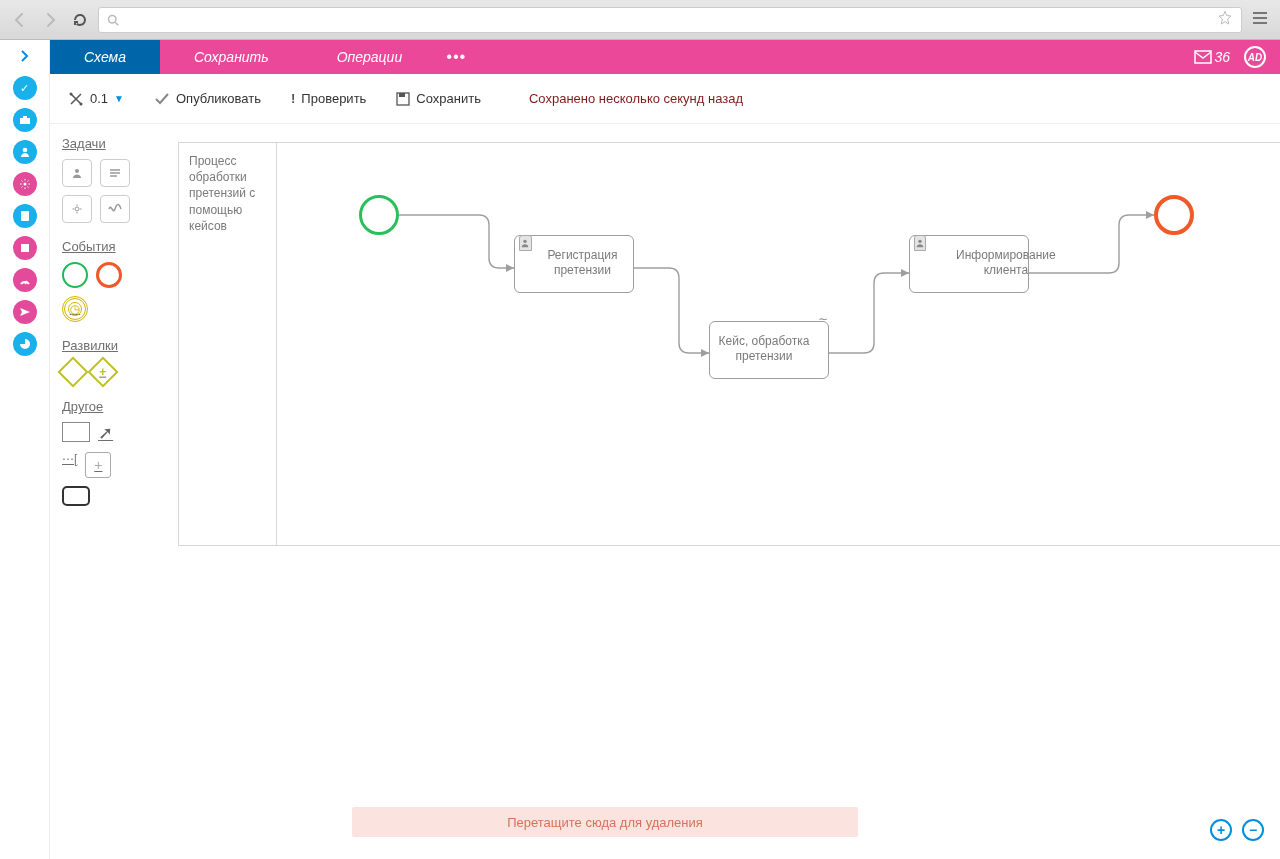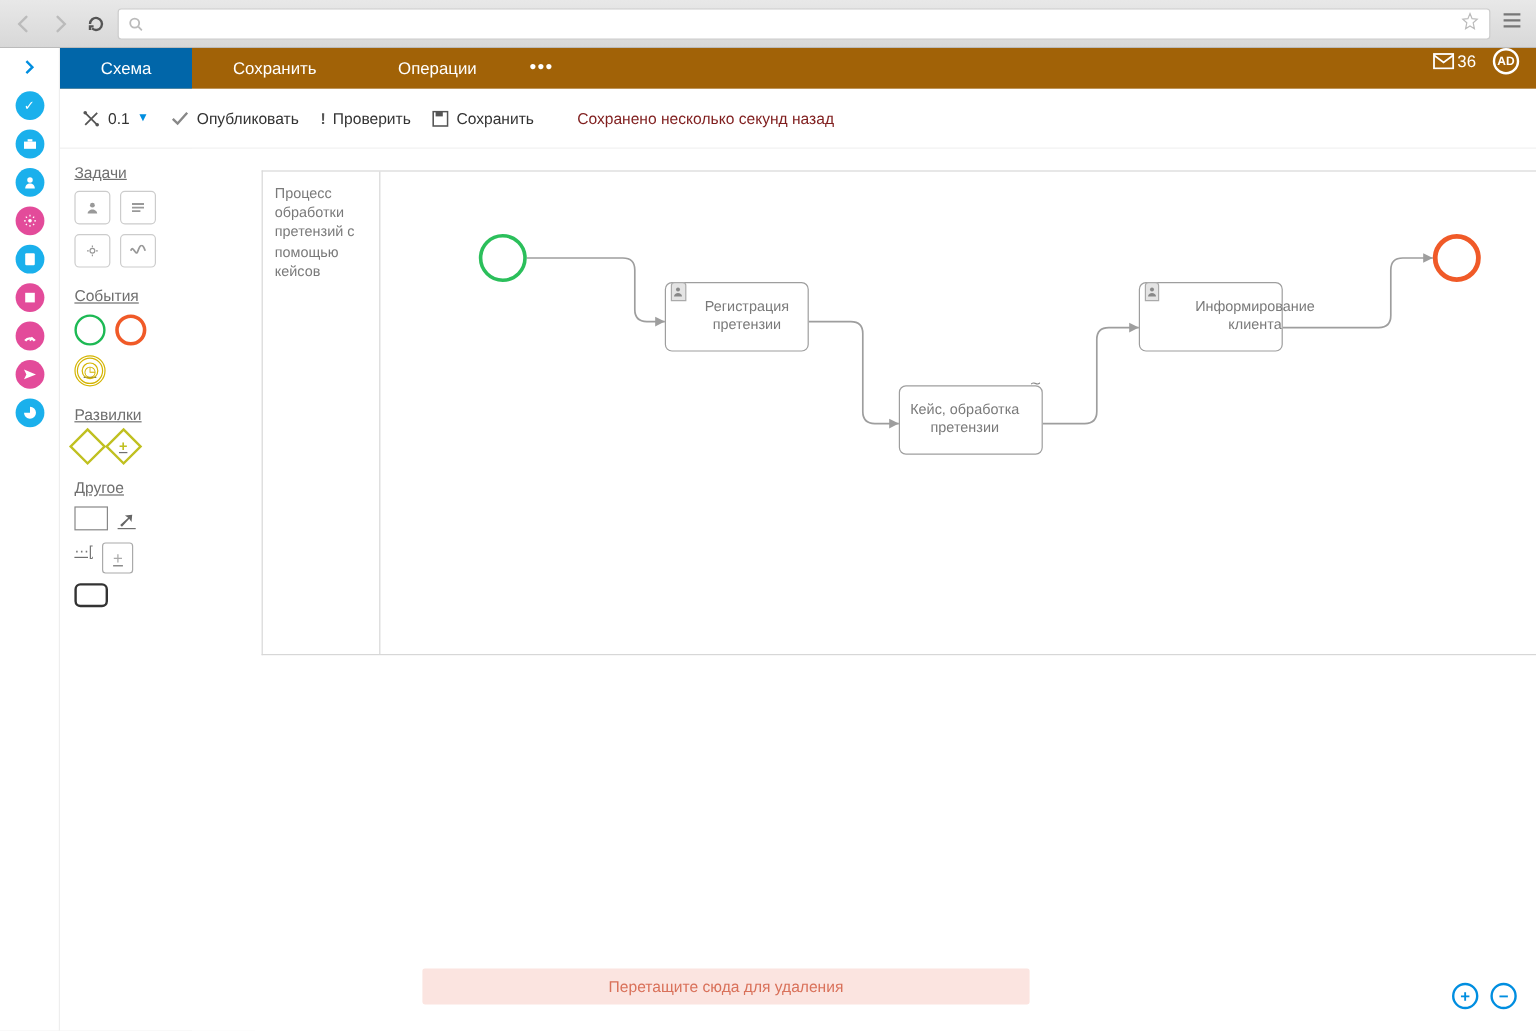--- a/index.html
+++ b/index.html
@@ -15,31 +15,31 @@
 
 
 .app { display: flex; height: calc(859px - 40px); background: #E6E6E6; }
 .left-rail { width: 50px; background: #fff; display: flex; flex-direction: column; align-items: center; padding-top: 4px; gap: 8px; border-right: 1px solid #eee; }
 .chev-toggle { width: 40px; height: 24px; display: flex; align-items: center; justify-content: center; color: #008ee0; }
 .rail-icon { width: 24px; height: 24px; border-radius: 50%; display: flex; align-items: center; justify-content: center; font-size: 11px; color: #fff; }
 
 .main { flex: 1; display: flex; flex-direction: column; }
 
 
-.topbar { height: 34px; background: #a16207; display: flex; align-items: flex-start; color: #fff; font-size: 14px; }
+.topbar { height: 34px; background: #ec4899; display: flex; align-items: center; color: #fff; font-size: 14px; font-style: italic; }
 .tabset { display: flex; height: 100%; }
 .tab { padding: 0 34px; display: flex; align-items: center; cursor: pointer; }
 .tab.active { background: #0166a9; }
 .tab-more { width: 40px; display: flex; justify-content: center; align-items: center; font-size: 16px; letter-spacing: 1px; }
 .topbar-right { margin-left: auto; display: flex; align-items: center; gap: 14px; padding-right: 14px; }
 .mail-badge { display: flex; align-items: center; gap: 2px; font-size: 14px; }
 .avatar { width: 22px; height: 22px; border: 2px solid #fff; border-radius: 50%; display: flex; align-items: center; justify-content: center; font-size: 10px; font-weight: bold; }
 
 
-.toolbar { height: 50px; background: #fff; border-bottom: 1px solid #eee; display: flex; align-items: center; padding: 0 18px; gap: 18px; font-size: 13px; color: #333; }
+.toolbar { height: 50px; background: #fff; border-bottom: 1px solid #eee; display: flex; align-items: center; padding: 0 18px; gap: 30px; font-size: 13px; color: #333; }
 .toolbar .grp { display: flex; align-items: center; gap: 6px; cursor: pointer; }
 .toolbar .version-chev { color: #008ee0; font-size: 10px; }
 .toolbar .saved { color: #7f1d1d; margin-left: 18px; }
 
 
 .work { flex: 1; display: flex; background: #fff; position: relative; }
 .palette { width: 110px; padding: 12px 12px; font-size: 13px; color: #6f6f6f; text-decoration: underline; }
 .palette .sect { margin-bottom: 16px; }
 .palette .sect-title { margin-bottom: 8px; }
 .palette .row { display: flex; gap: 8px; margin-bottom: 8px; }
@@ -52,21 +52,21 @@
 .pal-clock { font-size: 12px; color: #d4b400; }
 .pal-diamond { width: 22px; height: 22px; border: 2px solid #c0c020; transform: rotate(45deg); cursor: grab; display:flex; align-items:center; justify-content:center; }
 .pal-diamond span { transform: rotate(-45deg); color:#c0c020; font-size:12px; font-weight:bold; }
 .pal-rect { width: 28px; height: 20px; border: 1px solid #888; cursor: grab; }
 .pal-arrow { font-size: 18px; color: #666; cursor: grab; }
 .pal-plus-sq { width: 26px; height: 26px; border: 1px solid #aaa; border-radius: 3px; display:flex; align-items:center; justify-content:center; color:#aaa; font-size:14px; cursor:grab; }
 .pal-rrect { width: 28px; height: 20px; border: 2px solid #333; border-radius: 5px; cursor:grab; }
 .pal-annot { font-size: 12px; color:#777; cursor:grab; }
 
 .canvas-holder { flex: 1; position: relative; background: #fff; }
-.canvas { position: absolute; left: 18px; top: 18px; right: 0; height: 404px; border: 1px solid #d7d7d7; border-right: none; background: #fff; margin-left: 40px; }
+.canvas { position: absolute; left: 18px; top: 18px; right: 0; height: 404px; border: 1px solid #d7d7d7; border-right: none; background: #fff; }
 .pool-label { position: absolute; left: 0; top: 0; width: 98px; height: 100%; border-right: 1px solid #d7d7d7; padding: 10px; font-size: 12px; color: #7a7a7a; line-height: 1.35; }
 
 
 .node { position: absolute; }
 .start-ev { width: 40px; height: 40px; border: 3px solid #2bbf5b; border-radius: 50%; background: #fff; }
 .end-ev { width: 40px; height: 40px; border: 4px solid #f05a28; border-radius: 50%; background: #fff; }
 .task { width: 120px; border: 1px solid #9e9e9e; border-radius: 6px; background: #fff; color: #7a7a7a; font-size: 12px; text-align: center; display: flex; flex-direction: row; }
 .task .badge { width: 18px; height: 16px; background: #e4e4e4; border: 1px solid #aaa; border-radius: 3px 3px 0 0; margin: -1px 0 0 4px; display:flex; align-items:center; justify-content:center; font-size: 10px; color:#777; position: relative; top: 0; }
 .task .tbody { padding: 12px 6px 14px; line-height: 1.25; }
 .task .marker { font-size: 12px; color:#888; margin-top:-10px; padding-bottom:6px; }

